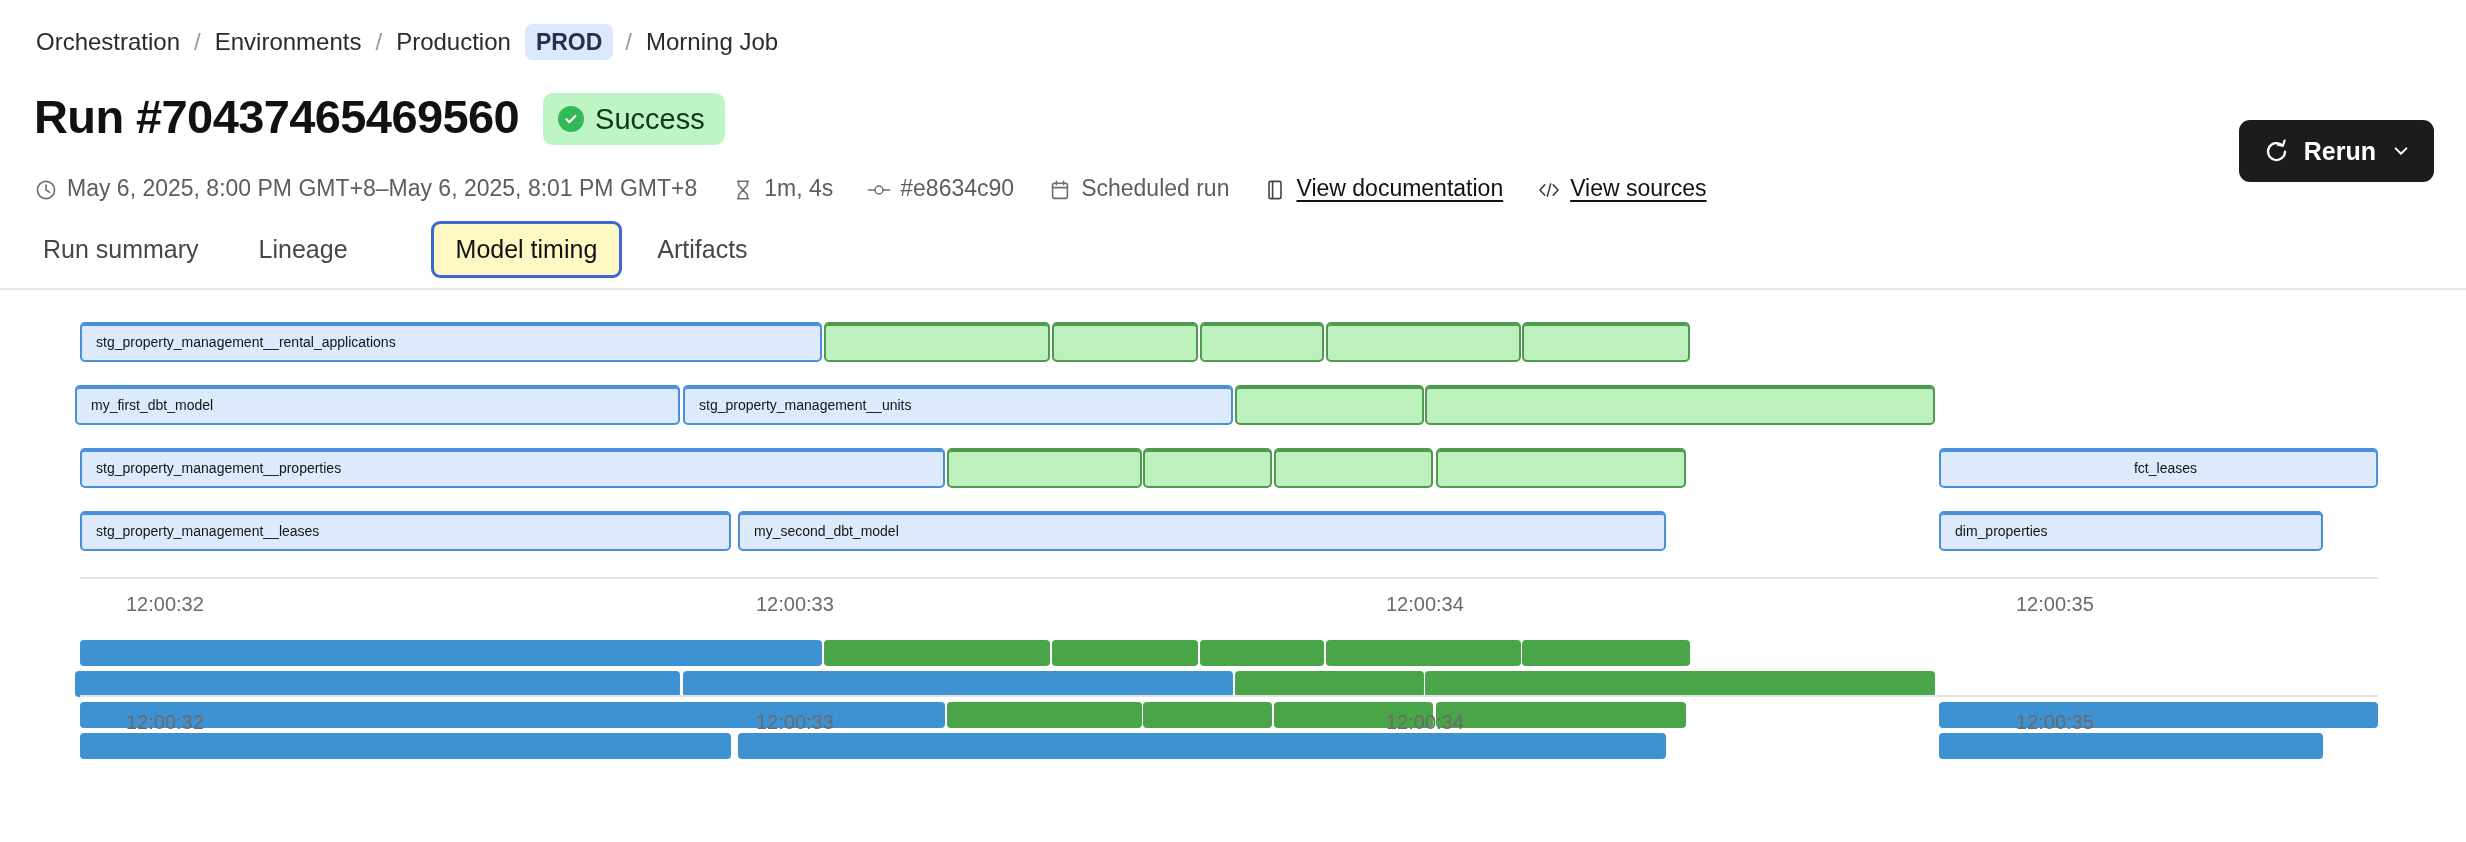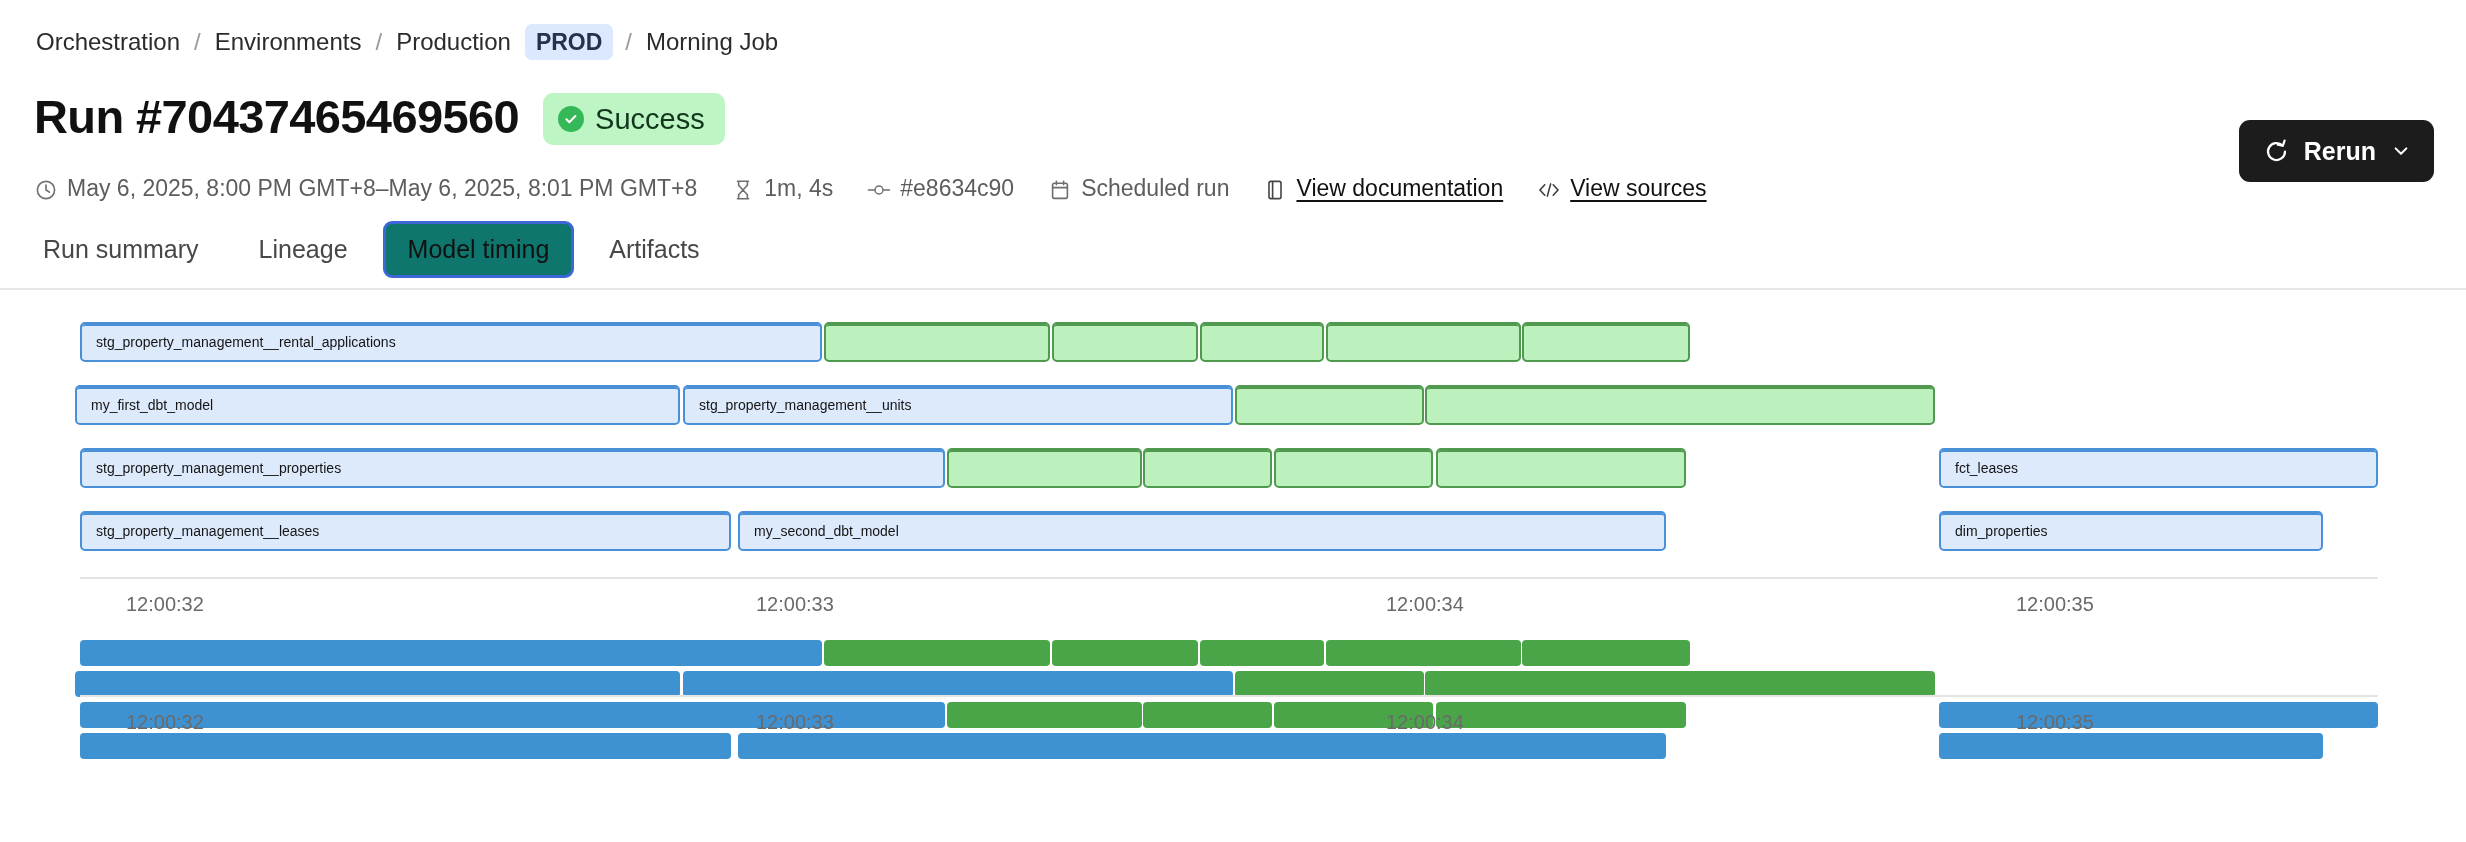--- a/index.html
+++ b/index.html
@@ -141,21 +141,22 @@
     color: #474747;
     padding: 11px 22px;
     border-radius: 9px;
     border: 3px solid transparent;
     white-space: nowrap;
     cursor: pointer;
   }
   .tab.active {
     color: #111111;
     border-color: #3b68d6;
-    background: #0f766e;
+    background: #fef9c3;
+    margin-left: 48px;
   }
   .tabs-rule {
     position: absolute;
     left: 0; top: 288px;
     width: 2466px; height: 2px;
     background: #e6e6e6;
   }
 
   
   .chart { position: absolute; left: 0; }
@@ -340,21 +341,21 @@
           <div class="seg green-out" style="left: 1425px; width: 510px; height: 40px;"></div>
         </div>
         <div class="row" style="top: 126px; height: 40px;">
           <div class="seg blue-out" style="left: 80px; width: 865px; height: 40px;">
             <span class="seg-label">stg_property_management__properties</span>
           </div>
           <div class="seg green-out" style="left: 947px; width: 195px; height: 40px;"></div>
           <div class="seg green-out" style="left: 1143px; width: 129px; height: 40px;"></div>
           <div class="seg green-out" style="left: 1274px; width: 159px; height: 40px;"></div>
           <div class="seg green-out" style="left: 1436px; width: 250px; height: 40px;"></div>
-          <div class="seg blue-out" style="left: 1939px; width: 439px; height: 40px;">
+          <div class="seg blue-out" style="left: 1939px; width: 439px; height: 40px; justify-content: center;">
             <span class="seg-label">fct_leases</span>
           </div>
         </div>
         <div class="row" style="top: 189px; height: 40px;">
           <div class="seg blue-out" style="left: 80px; width: 651px; height: 40px;">
             <span class="seg-label">stg_property_management__leases</span>
           </div>
           <div class="seg blue-out" style="left: 738px; width: 928px; height: 40px;">
             <span class="seg-label">my_second_dbt_model</span>
           </div>

